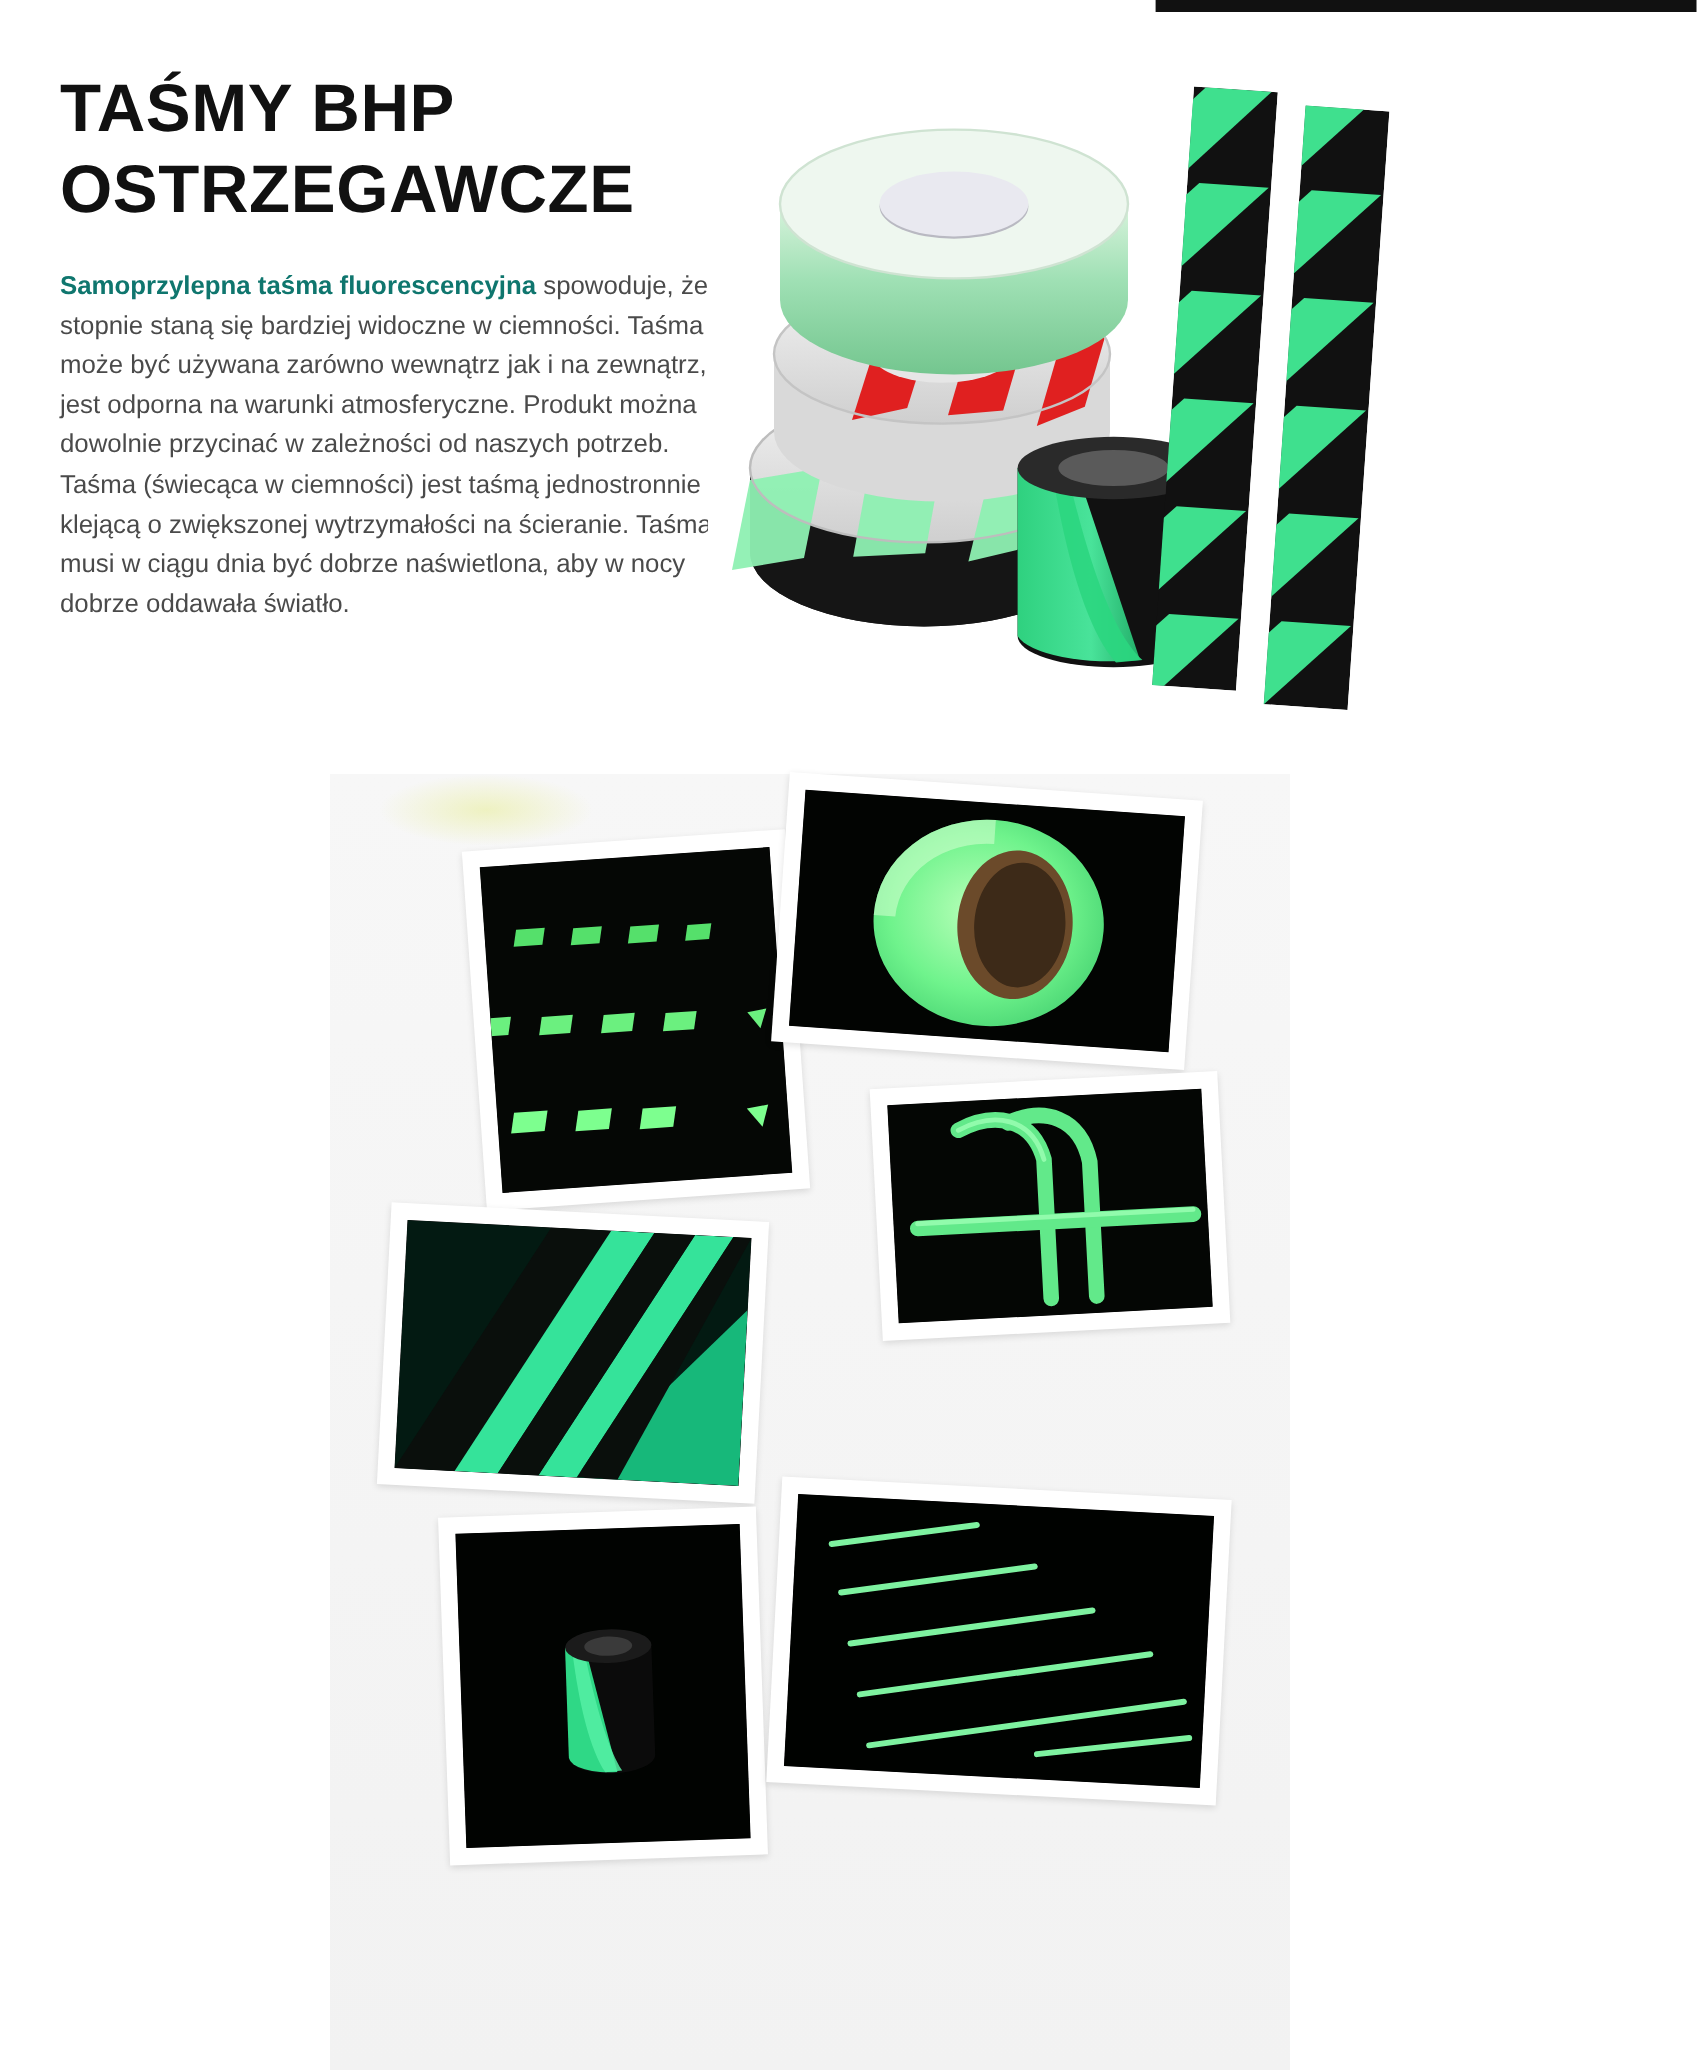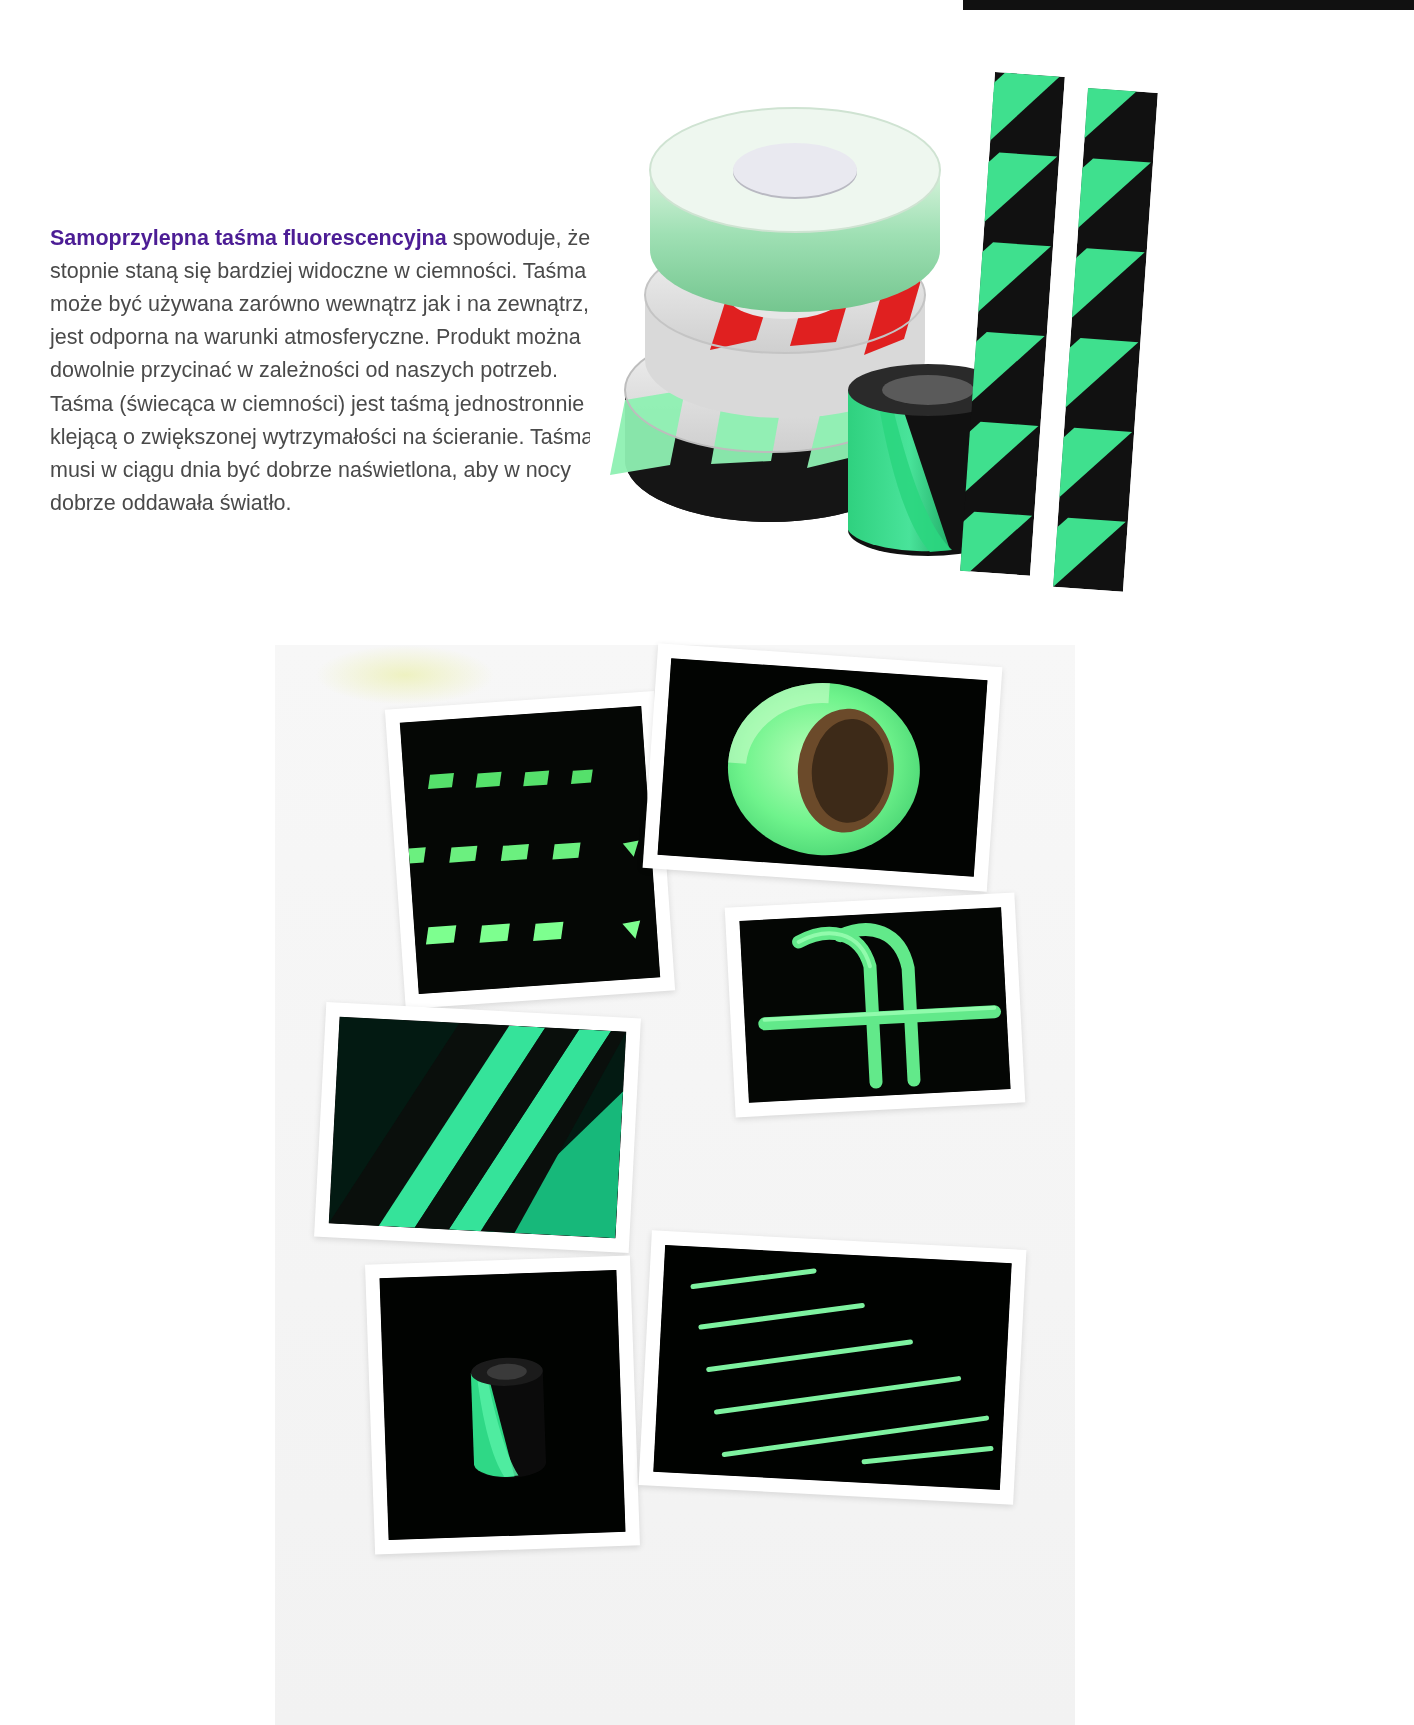--- a/index.html
+++ b/index.html
@@ -45,21 +45,21 @@
     position: absolute;
     left: 50px;
     top: 222px;
     width: 560px;
     font-size: 21.5px;
     line-height: 1.54;
     color: #4a4a4a;
   }
   .body-copy .lead {
     font-weight: 700;
-    color: #4c1d95;
+    color: #0f766e;
   }
   .body-copy p { margin: 0; }
 
   
   .hero {
     position: absolute;
     left: 590px;
     top: 60px;
     width: 600px;
     height: 560px;
@@ -108,20 +108,24 @@
     background: radial-gradient(ellipse at center, rgba(236,240,180,0.8) 0%, rgba(247,247,247,0) 70%);
   }
 </style>
 </head>
 <body>
 
 <div id="page">
 
   <div class="top-bar"></div>
 
+  <h1 class="headline">
+    <span>TAŚMY BHP</span>
+    <span class="l2">OSTRZEGAWCZE</span>
+  </h1>
 
   <div class="body-copy">
     <p><span class="lead">Samoprzylepna taśma fluorescencyjna</span><span> spowoduje, że stopnie staną się bardziej widoczne w ciemności. Taśma może być używana zarówno wewnątrz jak i na zewnątrz, jest odporna na warunki atmosferyczne. Produkt można dowolnie przycinać w zależności od naszych potrzeb. Taśma (świecąca w ciemności) jest taśmą jednostronnie klejącą o zwiększonej wytrzymałości na ścieranie. Taśma musi w ciągu dnia być dobrze naświetlona, aby w nocy dobrze oddawała światło.</span></p>
   </div>
 
   <div class="hero">
     <svg width="600" height="560" viewBox="0 0 600 560" role="img" aria-label="product photo">
       <defs>
         <linearGradient id="gGreen" x1="0" y1="0" x2="0" y2="1">
           <stop offset="0%" stop-color="#d8f3dc"></stop>

